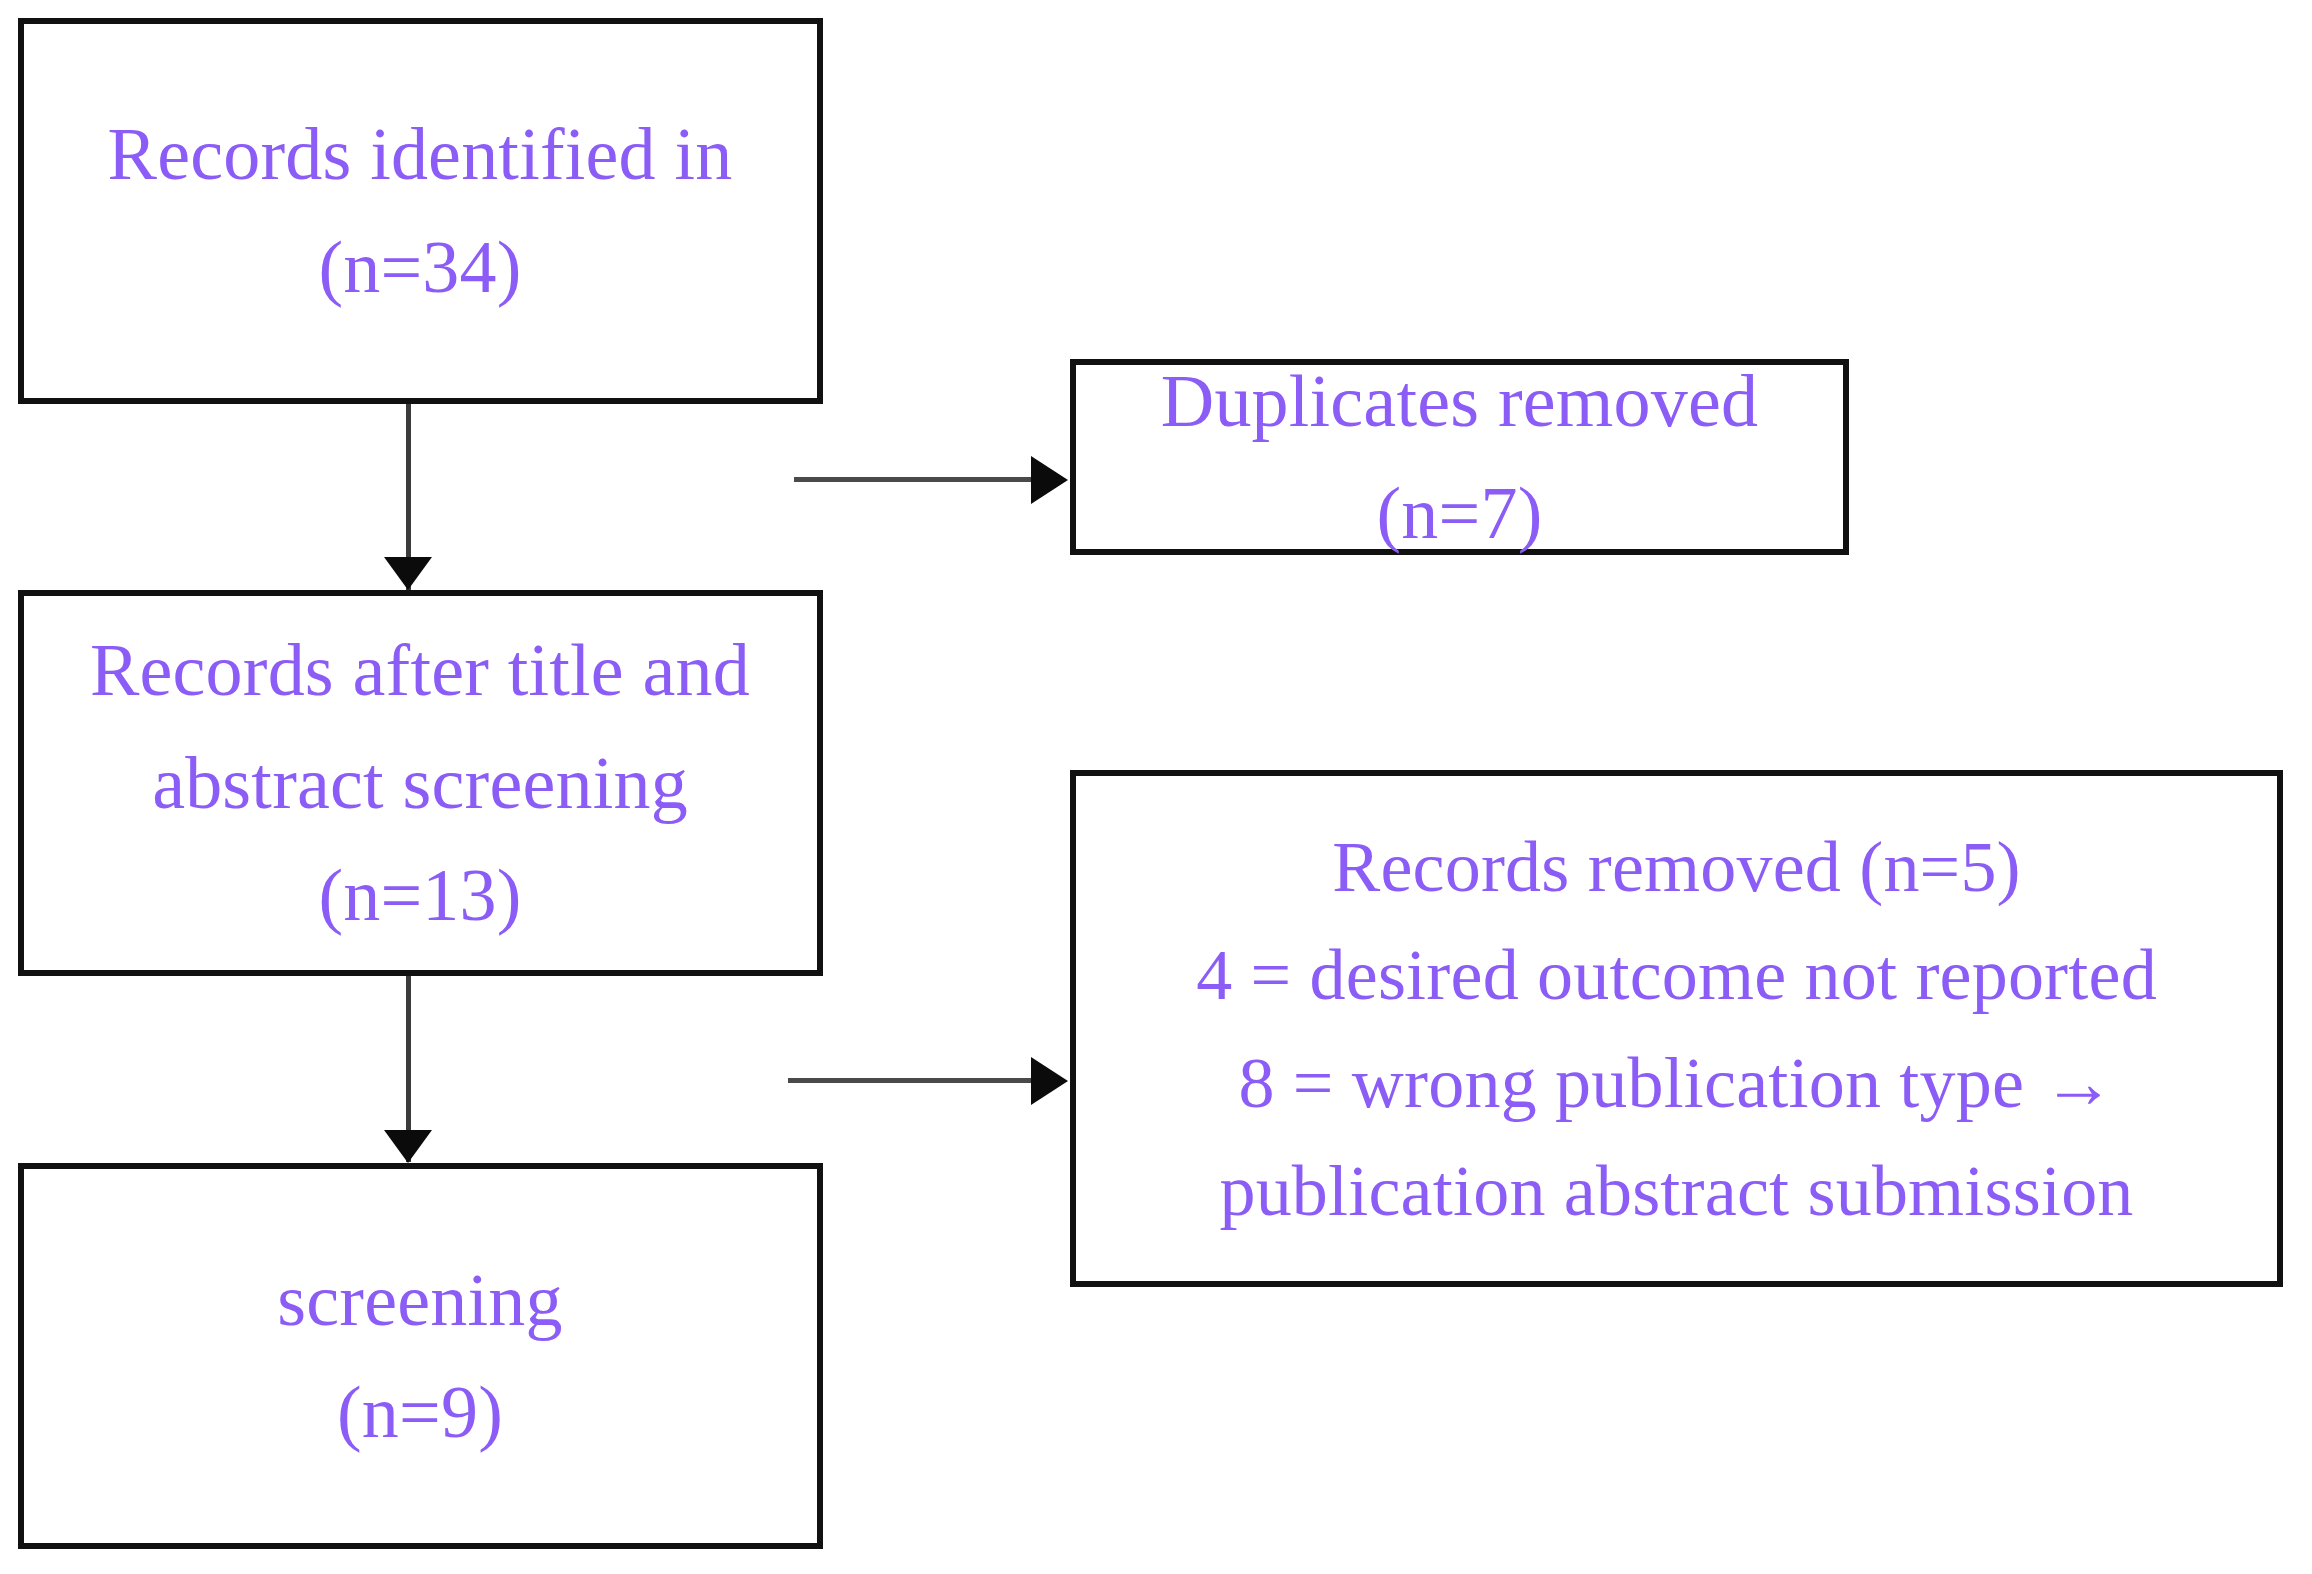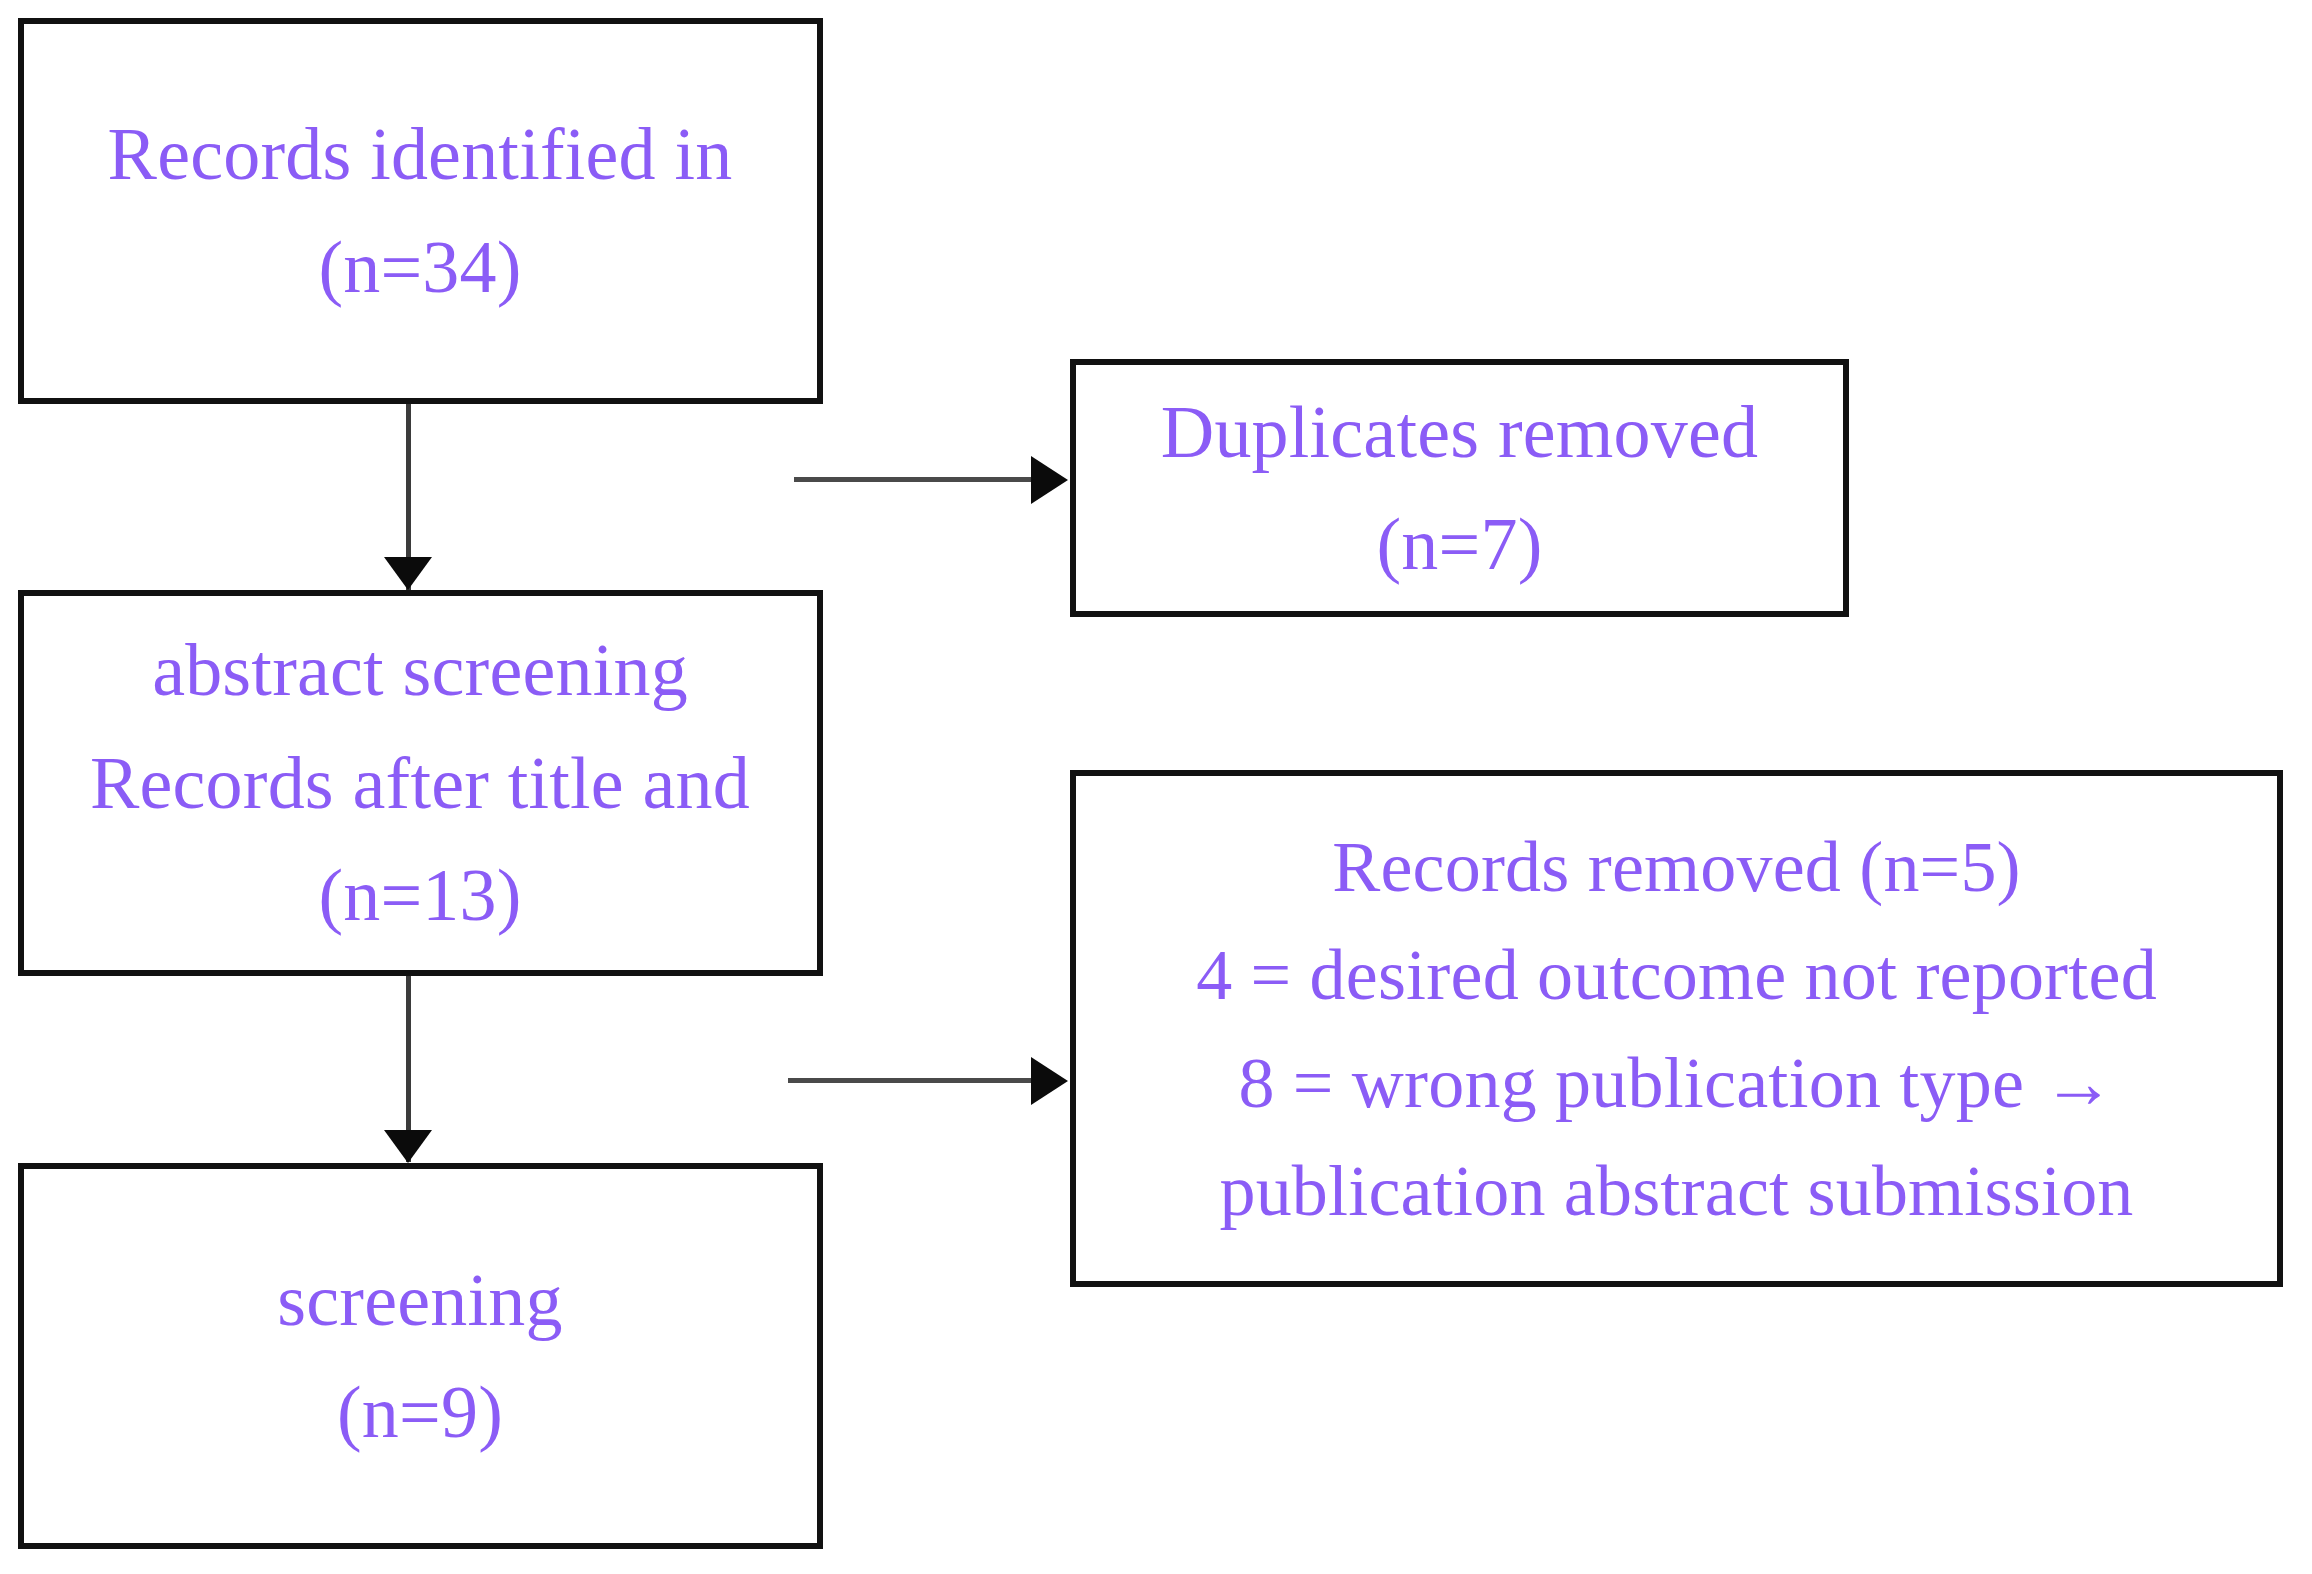--- a/index.html
+++ b/index.html
@@ -30,21 +30,21 @@
   .node .line {
     display: block;
     white-space: nowrap;
     font-size: 74px;
     line-height: 1.52;
     letter-spacing: 0.2px;
   }
 
   
   #node-identified  { left: 17.5px;   top: 17.5px;   width: 805px;  height: 386px; }
-  #node-duplicates  { left: 1070px; top: 359px;  width: 779px;  height: 258px; }
+  #node-duplicates  { left: 1070px; top: 359px;  width: 779px;  height: 196px; }
   #node-title-abs   { left: 17.5px;   top: 590px;  width: 805px;  height: 386px; }
   #node-removed     { left: 1070px; top: 770px;  width: 1213px; height: 517px; }
   #node-fulltext    { left: 17.5px;   top: 1163px; width: 805px;  height: 386px; }
 
   #node-removed .line { font-size: 72px; line-height: 1.50; }
 
   
   .connector { position: absolute; }
 
   .v-line {
@@ -90,22 +90,22 @@
     <span class="line">Records identified in</span>
     <span class="line">(n=34)</span>
   </div>
 
   <div class="node" id="node-duplicates">
     <span class="line">Duplicates removed</span>
     <span class="line">(n=7)</span>
   </div>
 
   <div class="node" id="node-title-abs">
+    <span class="line">Records after title and</span>
     <span class="line">abstract screening</span>
-    <span class="line">Records after title and</span>
     <span class="line">(n=13)</span>
   </div>
 
   <div class="node" id="node-removed">
     <span class="line">Records removed (n=5)</span>
     <span class="line">4 = desired outcome not reported</span>
     <span class="line">8 = wrong publication type →</span>
     <span class="line">publication abstract submission</span>
   </div>
 

